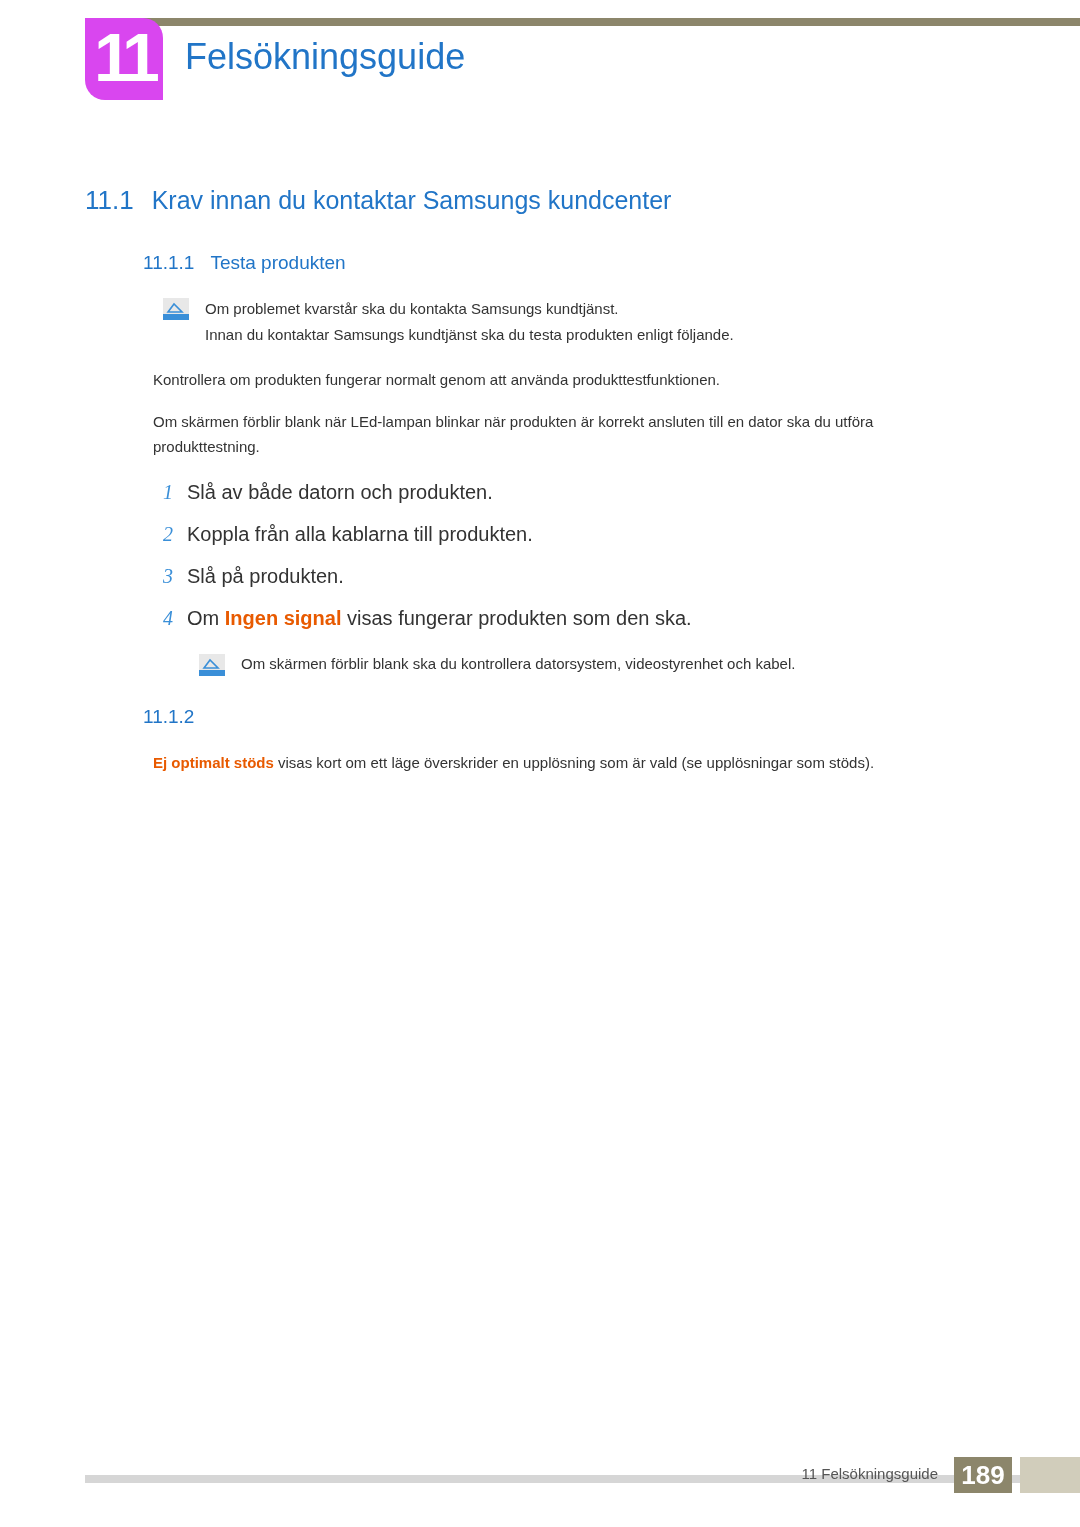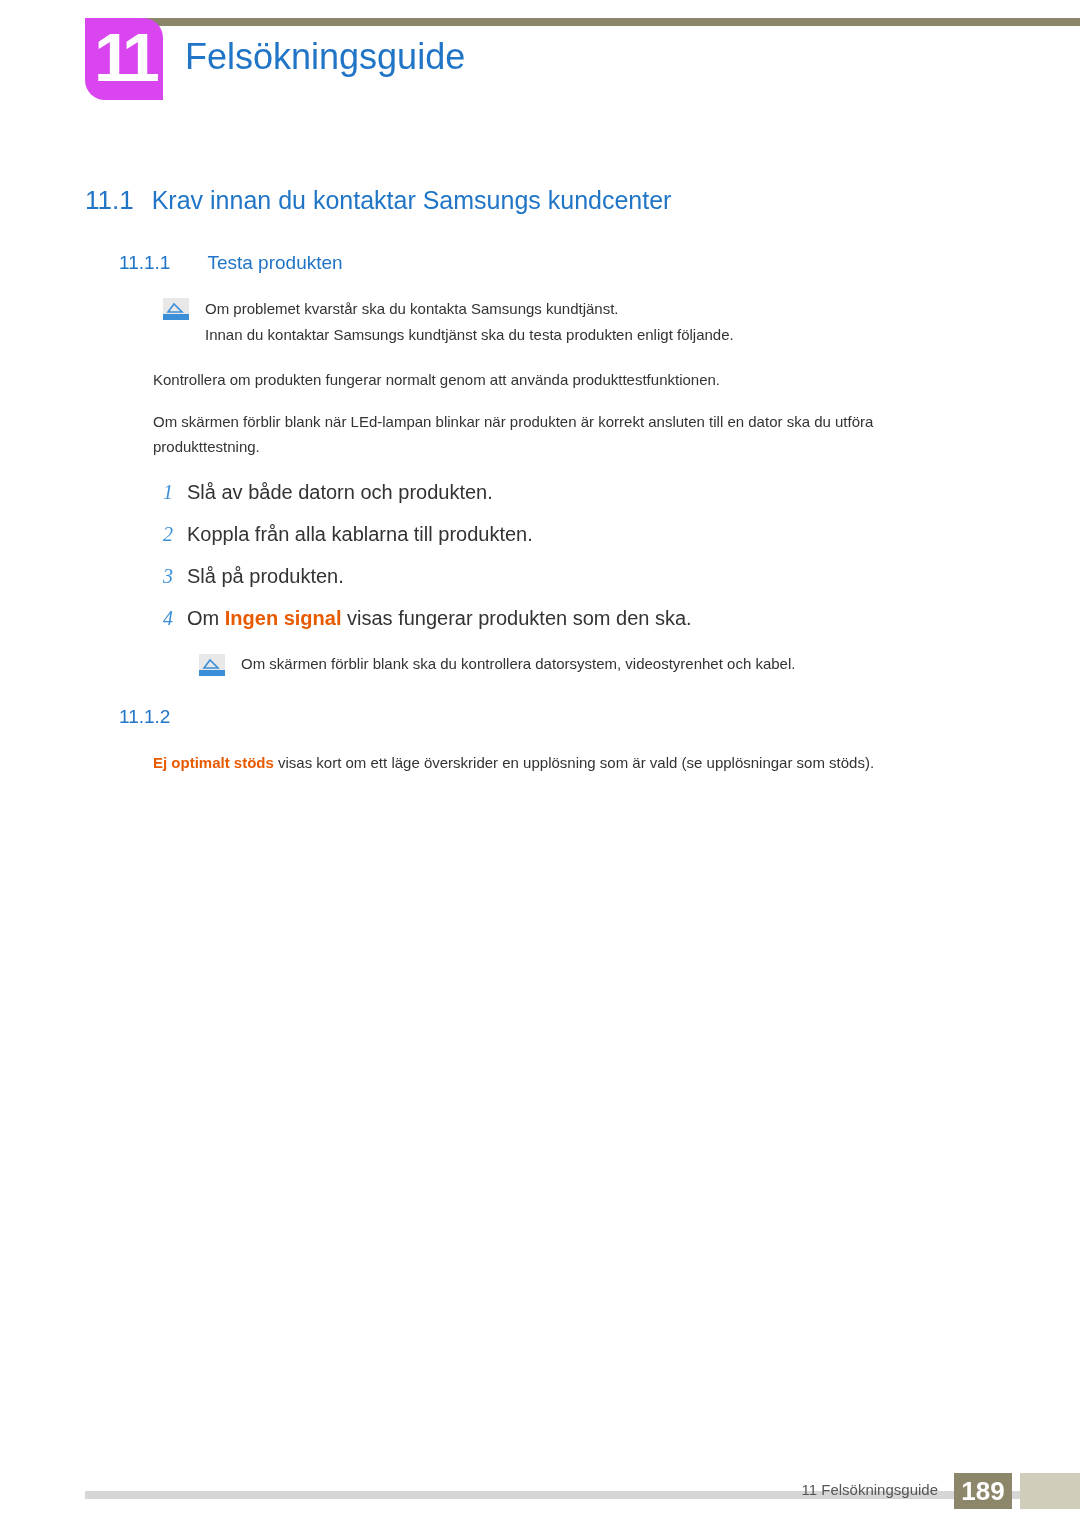--- a/index.html
+++ b/index.html
@@ -70,23 +70,22 @@
       margin-right: 18px;
     }
     .h1-text {
       font-size: 25px;
       color: #2175c7;
       font-weight: normal;
     }
     .h2-row {
       display: flex;
       align-items: baseline;
-      margin-left: 34px;
+      margin-left: 58px;
       margin-bottom: 22px;
-      gap: 21px;
     }
     .h2-num {
       font-size: 19px;
       color: #2175c7;
       margin-right: 16px;
     }
     .h2-text {
       font-size: 19px;
       color: #2175c7;
     }
@@ -145,21 +144,21 @@
       align-items: flex-end;
       margin-left: 36px;
       margin-top: 18px;
       margin-bottom: 30px;
     }
     .sub-note .note-text {
       line-height: 1.6;
     }
     .footer {
       position: absolute;
-      bottom: 0;
+      bottom: 16px;
       left: 0;
       right: 0;
       height: 42px;
     }
     .footer-bar {
       position: absolute;
       left: 85px;
       right: 0;
       bottom: 28px;
       height: 8px;

